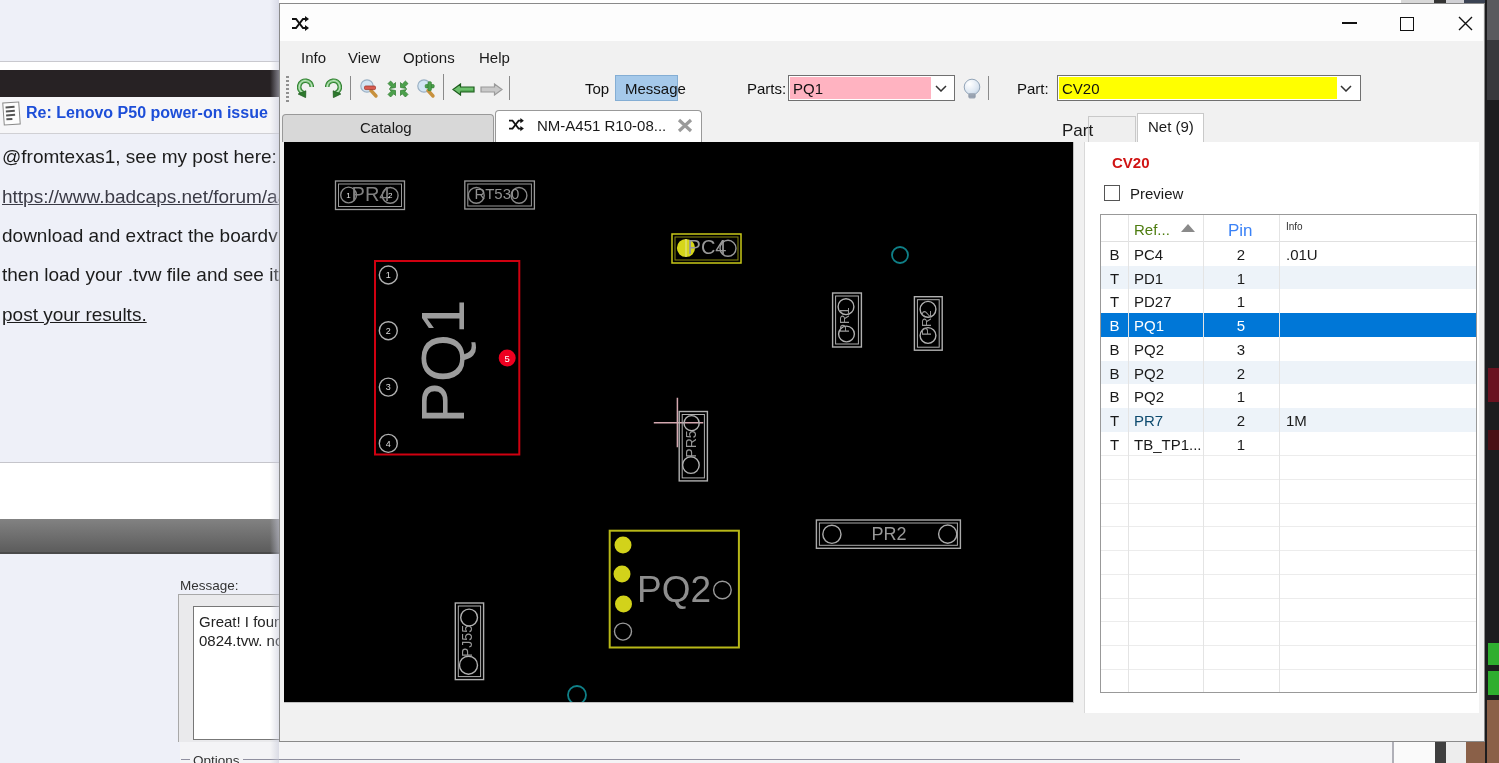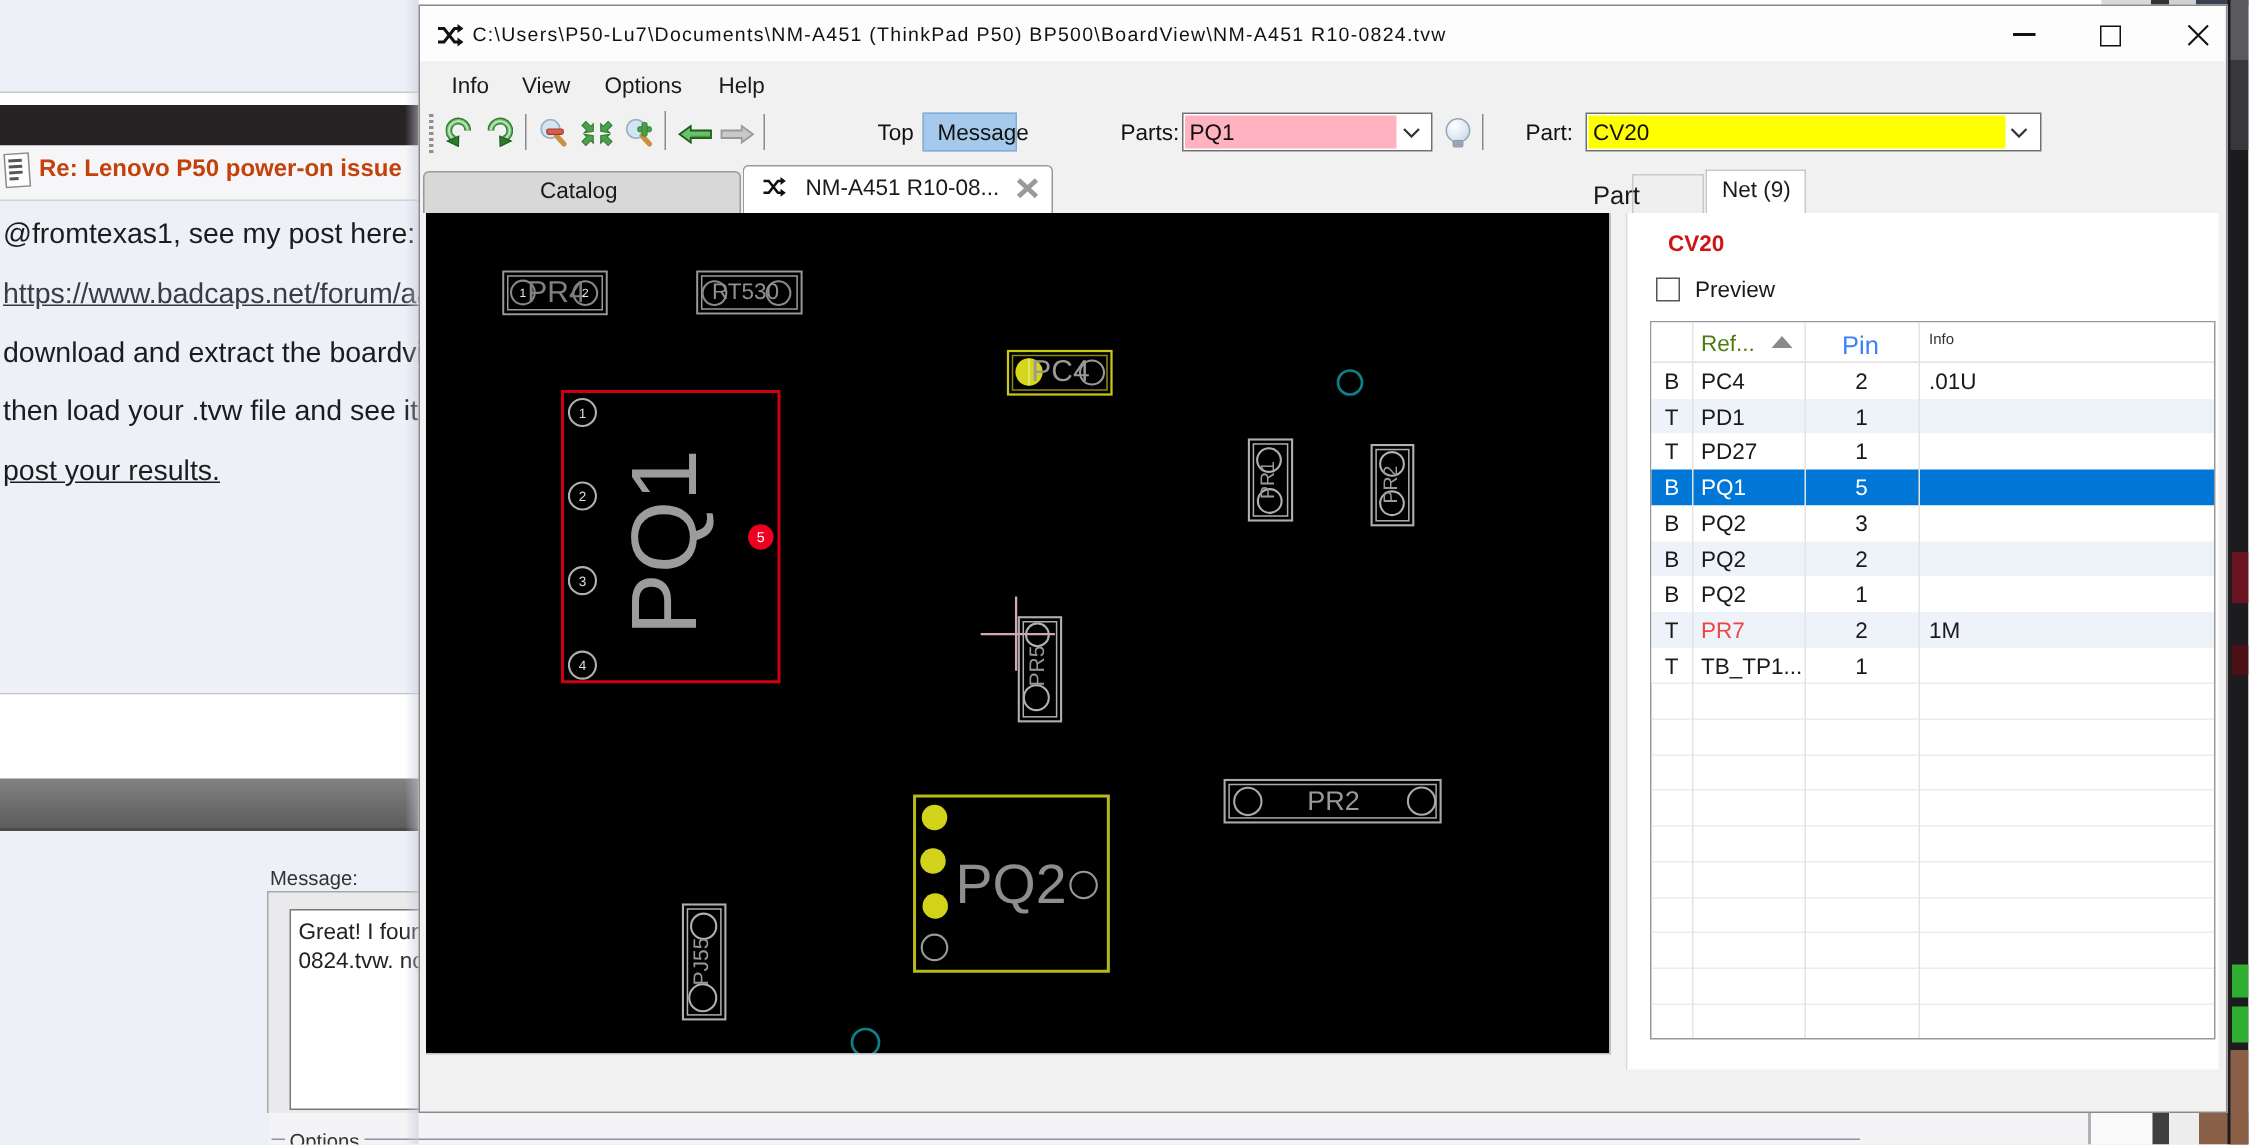--- a/index.html
+++ b/index.html
@@ -16,21 +16,21 @@
 <div class="abs" style="left:0;top:70px;width:279px;height:27px;background:#272224;"></div>
 <div class="abs" style="left:0;top:97px;width:279px;height:36px;background:#f6f6f8;"></div>
 <div class="abs" style="left:0;top:133px;width:279px;height:1px;background:#d0d0d4;"></div>
 
 <div class="abs" style="left:3px;top:102px;width:15px;height:21px;background:#fdfdfd;border:1px solid #8a8a8a;transform:rotate(-4deg);">
   <div class="abs" style="left:2px;top:3px;width:9px;height:1.5px;background:#555;"></div>
   <div class="abs" style="left:2px;top:7px;width:9px;height:1.5px;background:#555;"></div>
   <div class="abs" style="left:2px;top:11px;width:9px;height:1.5px;background:#555;"></div>
   <div class="abs" style="left:2px;top:15px;width:6px;height:1.5px;background:#555;"></div>
 </div>
-<div class="abs" style="left:26px;top:104px;font-size:16px;font-weight:bold;color:#c2410c;">Re: Lenovo P50 power-on issue</div>
+<div class="abs" style="left:26px;top:104px;font-size:16px;font-weight:bold;color:#1d4ed8;">Re: Lenovo P50 power-on issue</div>
 
 <div class="abs" style="left:2px;top:146px;font-size:19px;color:#1c1c1c;">@fromtexas1, see my post here:</div>
 <div class="abs" style="left:2px;top:186px;font-size:19px;color:#3b3b46;text-decoration:underline;">https://www.badcaps.net/forum/aaa</div>
 <div class="abs" style="left:2px;top:225px;font-size:19px;color:#1c1c1c;">download and extract the boardview</div>
 <div class="abs" style="left:2px;top:264px;font-size:19px;color:#1c1c1c;">then load your .tvw file and see it</div>
 <div class="abs" style="left:2px;top:304px;font-size:19px;color:#1c1c1c;text-decoration:underline;">post your results.</div>
 
 <div class="abs" style="left:0;top:462px;width:279px;height:1px;background:#c5c5cb;"></div>
 <div class="abs" style="left:0;top:463px;width:279px;height:56px;background:#ffffff;"></div>
 <div class="abs" style="left:0;top:519px;width:279px;height:33px;background:linear-gradient(#828282,#5c5c5c);border-bottom:2px solid #4a4a4a;"></div>
@@ -71,21 +71,20 @@
 
   <div class="abs" style="left:0;top:0;width:1203px;height:37px;background:#fdfdfd;"></div>
   <svg class="abs" style="left:11px;top:12px;" width="18" height="16" viewBox="0 0 18 16">
     <g stroke="#111" stroke-width="2" fill="none">
       <path d="M1 3 L5 3 L12 12 L15 12"></path>
       <path d="M1 12 L5 12 L12 3 L15 3"></path>
     </g>
     <path d="M14 0 L18 3 L14 6 Z" fill="#111"></path>
     <path d="M14 9 L18 12 L14 15 Z" fill="#111"></path>
   </svg>
-  <div class="abs" style="left:35px;top:11px;font-size:13px;letter-spacing:0.85px;color:#111;white-space:nowrap;">C:\Users\P50-Lu7\Documents\NM-A451 (ThinkPad P50) BP500\BoardView\NM-A451 R10-0824.tvw</div>
 
   <div class="abs" style="left:1062px;top:18px;width:15px;height:1.5px;background:#111;"></div>
   <div class="abs" style="left:1120px;top:13px;width:12px;height:12px;border:1.4px solid #111;"></div>
   <svg class="abs" style="left:1178px;top:12px;" width="15" height="15" viewBox="0 0 15 15">
     <path d="M1 1 L14 14 M14 1 L1 14" stroke="#111" stroke-width="1.4"></path>
   </svg>
 
   <div class="abs" style="left:0;top:37px;width:1203px;height:30px;background:#f1f1f1;"></div>
   <div class="abs" style="left:21px;top:45px;font-size:15px;color:#1a1a1a;">Info</div>
   <div class="abs" style="left:68px;top:45px;font-size:15px;color:#1a1a1a;">View</div>
@@ -313,21 +312,21 @@
       <div class="abs" style="left:33px;top:149.5px;font-size:15px;color:#1a1a1a;">PQ2</div>
       <div class="abs" style="left:102px;top:149.5px;width:76px;text-align:center;font-size:15px;color:#1a1a1a;">2</div>
       <div class="abs" style="left:185px;top:149.5px;font-size:15px;color:#1a1a1a;"></div>
       <div class="abs" style="left:0;top:169.2px;width:375px;height:23.7px;background:#ffffff;"></div>
       <div class="abs" style="left:0;top:173.2px;width:27px;text-align:center;font-size:15px;color:#1a1a1a;">B</div>
       <div class="abs" style="left:33px;top:173.2px;font-size:15px;color:#1a1a1a;">PQ2</div>
       <div class="abs" style="left:102px;top:173.2px;width:76px;text-align:center;font-size:15px;color:#1a1a1a;">1</div>
       <div class="abs" style="left:185px;top:173.2px;font-size:15px;color:#1a1a1a;"></div>
       <div class="abs" style="left:0;top:192.89999999999998px;width:375px;height:23.7px;background:#edf3f9;"></div>
       <div class="abs" style="left:0;top:196.89999999999998px;width:27px;text-align:center;font-size:15px;color:#1a1a1a;">T</div>
-      <div class="abs" style="left:33px;top:196.89999999999998px;font-size:15px;color:#ef4444;">PR7</div>
+      <div class="abs" style="left:33px;top:196.89999999999998px;font-size:15px;color:#0c4a6e;">PR7</div>
       <div class="abs" style="left:102px;top:196.89999999999998px;width:76px;text-align:center;font-size:15px;color:#1a1a1a;">2</div>
       <div class="abs" style="left:185px;top:196.89999999999998px;font-size:15px;color:#1a1a1a;">1M</div>
       <div class="abs" style="left:0;top:216.59999999999997px;width:375px;height:23.7px;background:#ffffff;"></div>
       <div class="abs" style="left:0;top:220.59999999999997px;width:27px;text-align:center;font-size:15px;color:#1a1a1a;">T</div>
       <div class="abs" style="left:33px;top:220.59999999999997px;font-size:15px;color:#1a1a1a;">TB_TP1...</div>
       <div class="abs" style="left:102px;top:220.59999999999997px;width:76px;text-align:center;font-size:15px;color:#1a1a1a;">1</div>
       <div class="abs" style="left:185px;top:220.59999999999997px;font-size:15px;color:#1a1a1a;"></div>
       <div class="abs" style="left:0;top:240.29999999999995px;width:375px;height:1px;background:#ececec;"></div>
       <div class="abs" style="left:0;top:263.99999999999994px;width:375px;height:1px;background:#ececec;"></div>
       <div class="abs" style="left:0;top:287.69999999999993px;width:375px;height:1px;background:#ececec;"></div>

